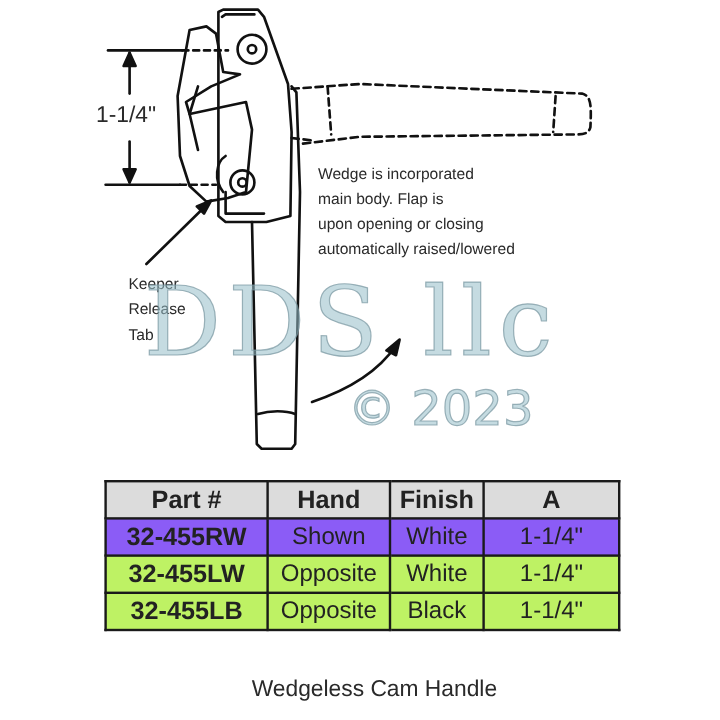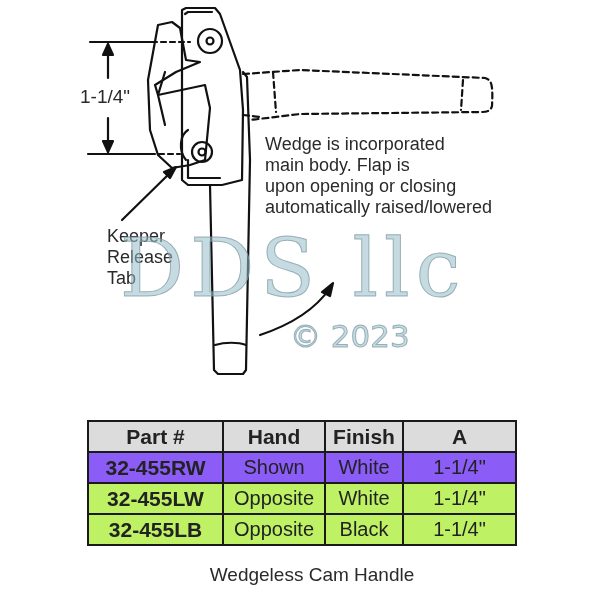--- a/index.html
+++ b/index.html
@@ -1,28 +1,28 @@
 <!DOCTYPE html>
 <html><head>
   <meta charset="utf-8">
   <style>
     html, body { margin: 0; padding: 0; background: #ffffff; }
     body { width: 600px; height: 600px; position: relative; overflow: hidden;
            font-family: "Liberation Sans", sans-serif; color: #222; }
     #drawing { position: absolute; left: 0; top: 0; width: 600px; height: 400px; }
-    .label { position: absolute; font-size: 18px; line-height: 21px; color: #2a2a2a; white-space: nowrap; }
+    .label { position: absolute; font-size: 13px; line-height: 21px; color: #2a2a2a; white-space: nowrap; }
     #dim-label { left: 80px; top: 86px; font-size: 19px; }
     #note { left: 265px; top: 134px; }
     #keeper { left: 107px; top: 226px; }
     .wm { position: absolute; font-family: "DejaVu Serif", serif; 
           color: rgba(150,190,200,0.55); white-space: nowrap;
           -webkit-text-stroke: 1px rgba(120,150,160,0.7); }
     #wm-main { left: 120px; top: 222px; font-size: 80px; letter-spacing: 6px; }
-    #wm-copy { left: 290px; top: 318px; font-size: 31px; font-family: "DejaVu Sans", sans-serif; }
-    table#parts { position: absolute; left: 87px; top: 420px; width: 430px;
+    #wm-copy { left: 290px; top: 318px; font-size: 40px; font-family: "DejaVu Sans", sans-serif; }
+    table#parts { position: absolute; left: 87px; top: 400px; width: 430px;
                   border-collapse: collapse; font-size: 20px; }
     #parts th, #parts td { border: 2px solid #1a1a1a; text-align: center; padding: 0; height: 29px; }
     #parts th { background: #dcdcdc; font-weight: bold; font-size: 21px; }
     #parts td.part { font-weight: bold; font-size: 21px; }
     #parts tr.odd td { background: #8b5cf6; }
     #parts tr.even td { background: #bef264; }
     #caption { position: absolute; left: 0; width: 600px; top: 564px; text-align: center;
                font-size: 19px; color: #2a2a2a; padding-left: 12px; }
   </style>
 </head>

